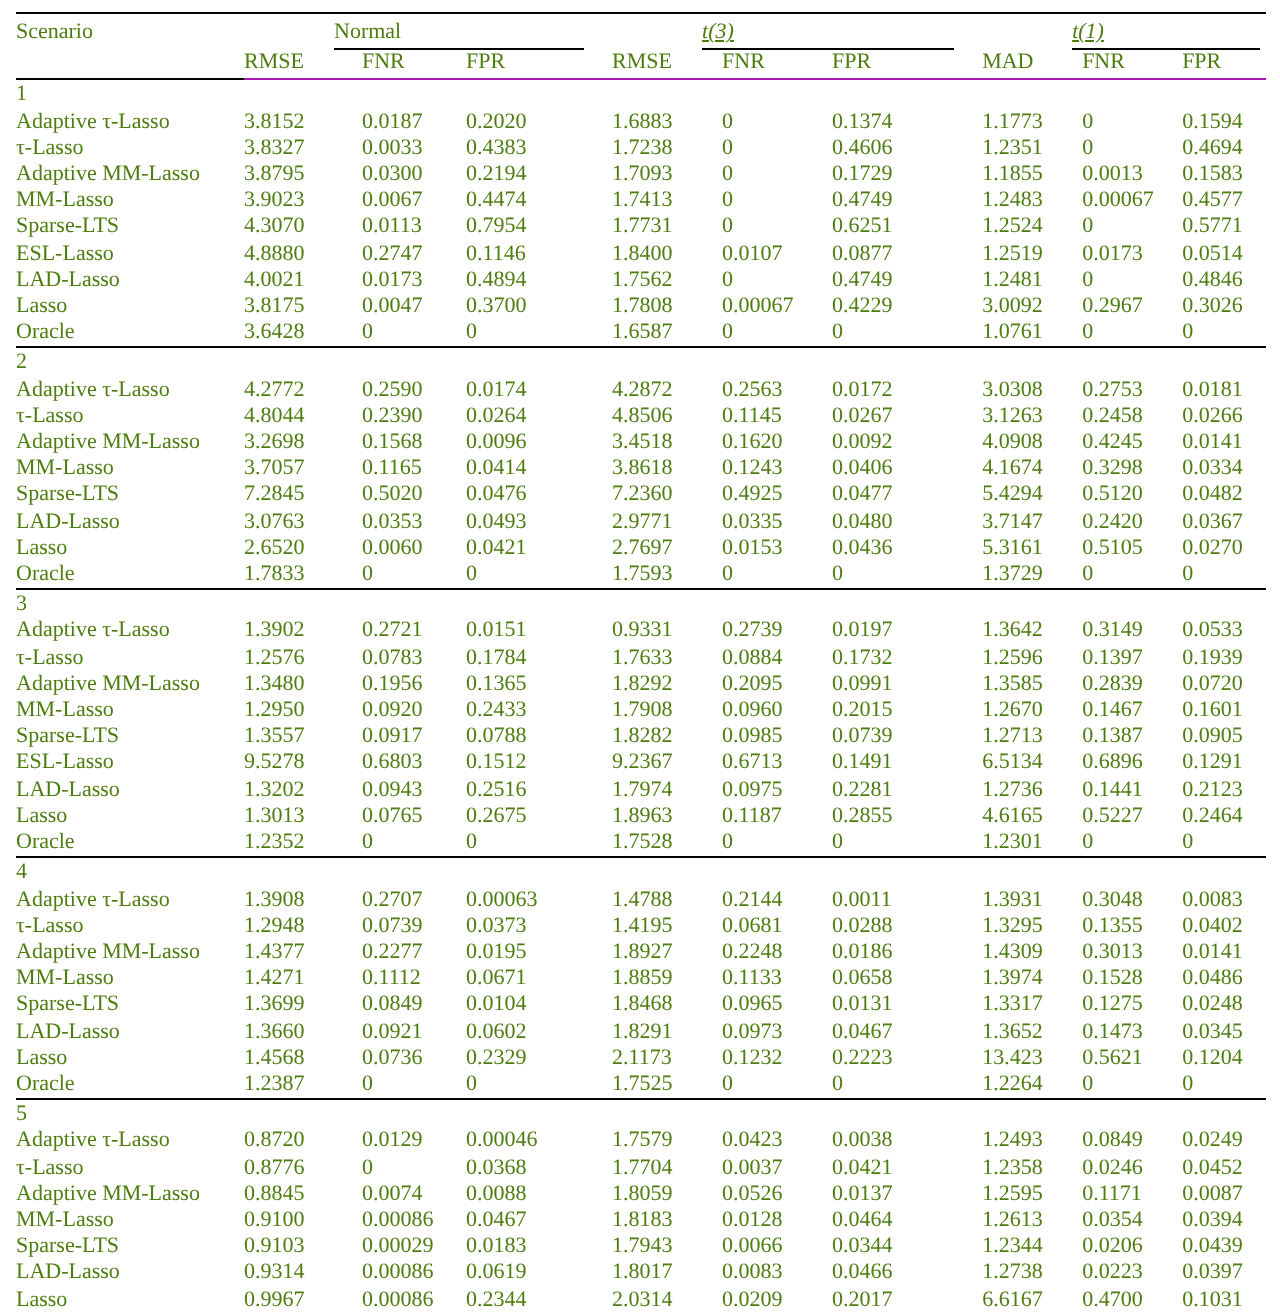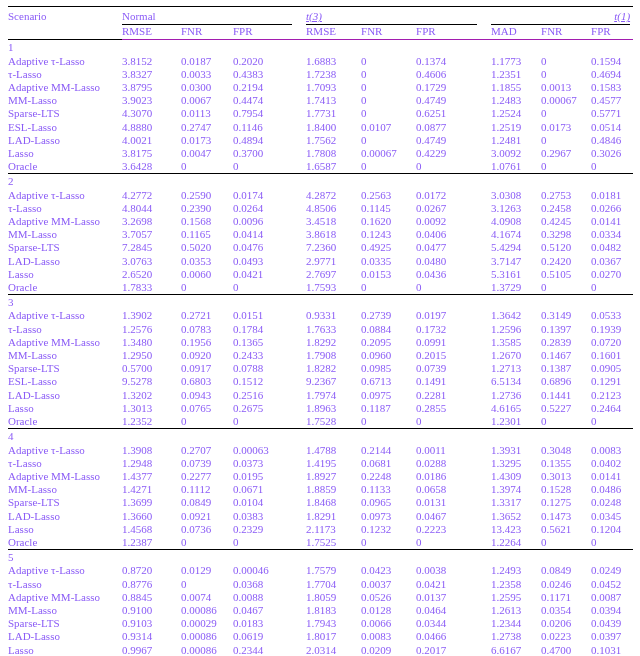--- a/index.html
+++ b/index.html
@@ -9,21 +9,21 @@
     width: 640px;
     height: 656px;
     overflow: hidden;
   }
   .page {
     box-sizing: border-box;
     width: 640px;
     height: 604px;
     padding: 6px 0 0 8px;
     font-family: "Liberation Serif", serif;
-    color: #8b5cf6;
+    color: #4d7c0f;
   }
   table.results {
     border-collapse: collapse;
     table-layout: fixed;
     width: 625px;
     font-size: 11px;
   }
   th, td {
     padding: 0;
     margin: 0;
@@ -39,24 +39,25 @@
     padding-top: 3px;
   }
   th.corner {
     vertical-align: top;
     padding-top: 3px;
     border-bottom: 1px solid #000;
   }
   .group-inner {
     border-bottom: 1px solid #000;
     padding-bottom: 1px;
+    margin-left: 45px;
   }
   th.g1 .group-inner { margin-right: 14px; }
   th.g2 .group-inner { margin-right: 14px; }
-  th.g3 .group-inner { margin-right: 3px; text-align: right; }
+  th.g3 .group-inner { margin-right: 3px; }
   .it { font-style: italic; text-decoration: underline; }
   thead tr.subheader th {
     border-bottom: 1px solid #a21caf;
     padding-bottom: 1px;
   }
   tbody tr.scenario-row td {
     border-top: 1px solid #000;
     padding-top: 1px;
   }
   tbody tr:last-child td {
@@ -365,21 +366,21 @@
           <td>0.2433</td>
           <td>1.7908</td>
           <td>0.0960</td>
           <td>0.2015</td>
           <td>1.2670</td>
           <td>0.1467</td>
           <td class="last-col">0.1601</td>
         </tr>
         <tr>
           <td>Sparse-LTS</td>
-          <td>0.5700</td>
+          <td>1.3557</td>
           <td>0.0917</td>
           <td>0.0788</td>
           <td>1.8282</td>
           <td>0.0985</td>
           <td>0.0739</td>
           <td>1.2713</td>
           <td>0.1387</td>
           <td class="last-col">0.0905</td>
         </tr>
         <tr>
@@ -490,21 +491,21 @@
           <td>0.0965</td>
           <td>0.0131</td>
           <td>1.3317</td>
           <td>0.1275</td>
           <td class="last-col">0.0248</td>
         </tr>
         <tr>
           <td>LAD-Lasso</td>
           <td>1.3660</td>
           <td>0.0921</td>
-          <td>0.0383</td>
+          <td>0.0602</td>
           <td>1.8291</td>
           <td>0.0973</td>
           <td>0.0467</td>
           <td>1.3652</td>
           <td>0.1473</td>
           <td class="last-col">0.0345</td>
         </tr>
         <tr>
           <td>Lasso</td>
           <td>1.4568</td>

